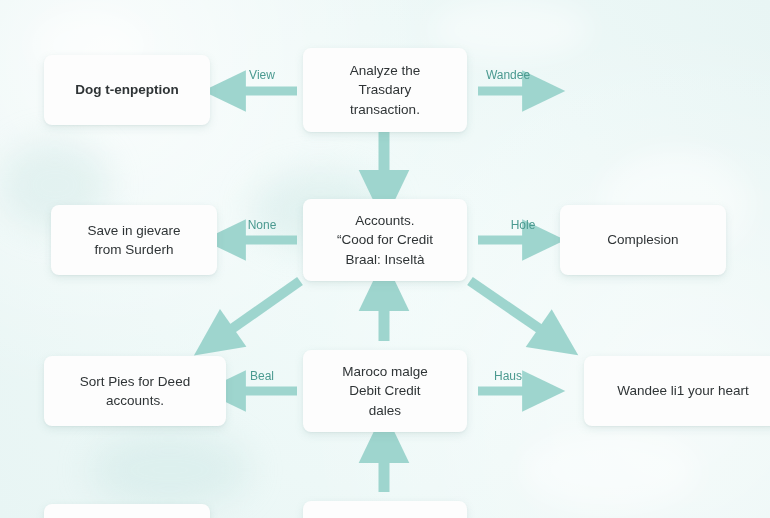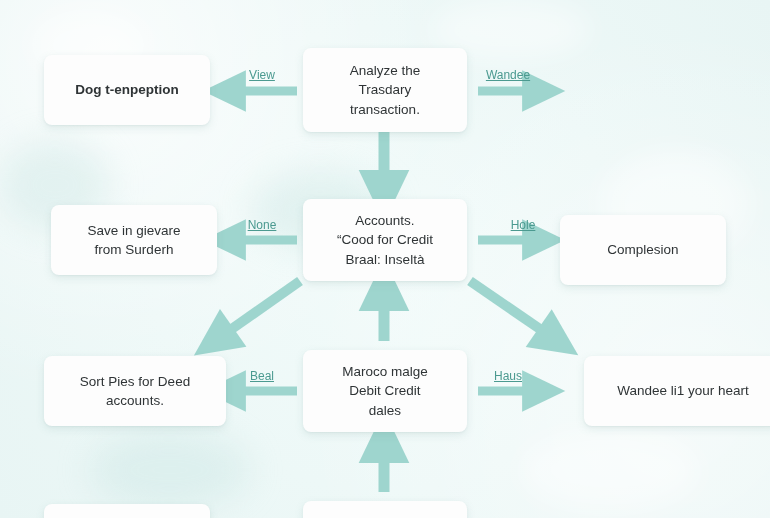--- a/index.html
+++ b/index.html
@@ -71,21 +71,20 @@
     display: block;
   }
 
   .edge-label {
     position: absolute;
     color: #4b9a90;
     font-size: 12px;
     line-height: 1;
     white-space: nowrap;
     text-align: center;
-    text-decoration: underline;
   }
 </style>
 </head>
 <body>
 
 <div id="canvas">
 
   <div class="blob" style="left:30px;  top:10px;  width:120px; height:70px;"></div>
   <div class="blob" style="left:430px; top:0px;   width:160px; height:60px;"></div>
   <div class="blob-d" style="left:0px;   top:140px; width:110px; height:90px;"></div>
@@ -139,21 +138,21 @@
     <span class="label">Save in gievare
 from Surderh</span>
   </div>
 
   <div class="node" style="left:303px; top:199px; width:164px; height:82px;">
     <span class="label">Accounts.
 “Cood for Credit
 Braal: Inseltà</span>
   </div>
 
-  <div class="node" style="left:560px; top:215px; width:166px; height:70px;">
+  <div class="node" style="left:560px; top:205px; width:166px; height:70px;">
     <span class="label">Complesion</span>
   </div>
 
   <div class="node" style="left:44px;  top:356px; width:182px; height:70px;">
     <span class="label">Sort Pies for Deed
 accounts.</span>
   </div>
 
   <div class="node" style="left:303px; top:350px; width:164px; height:82px;">
     <span class="label">Maroco malge

